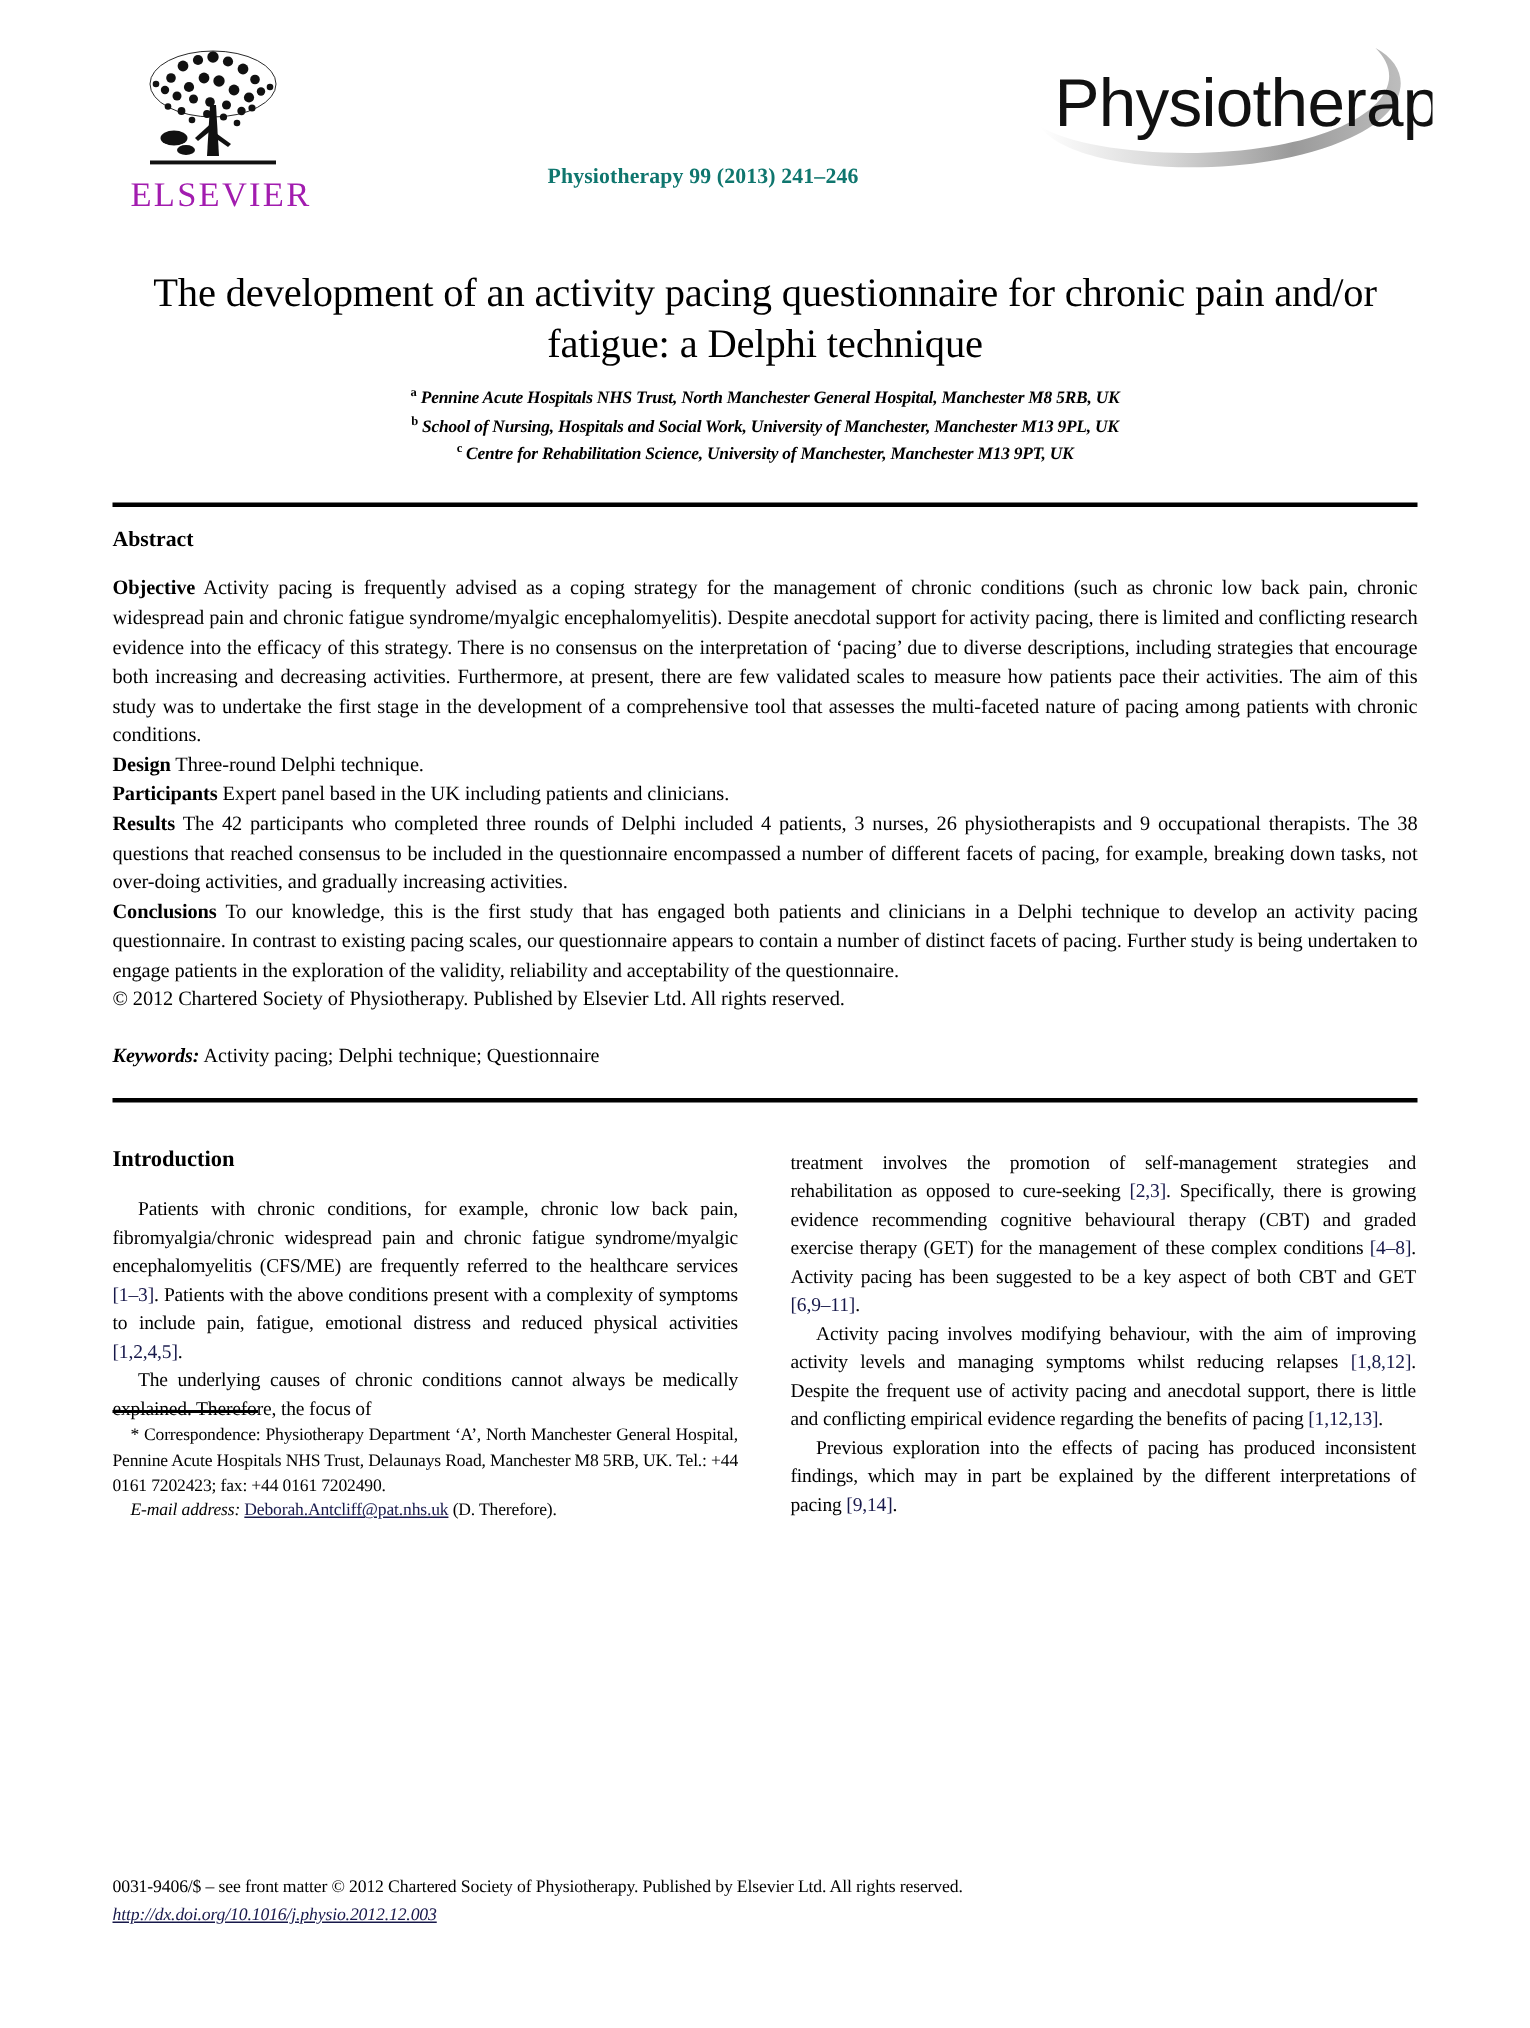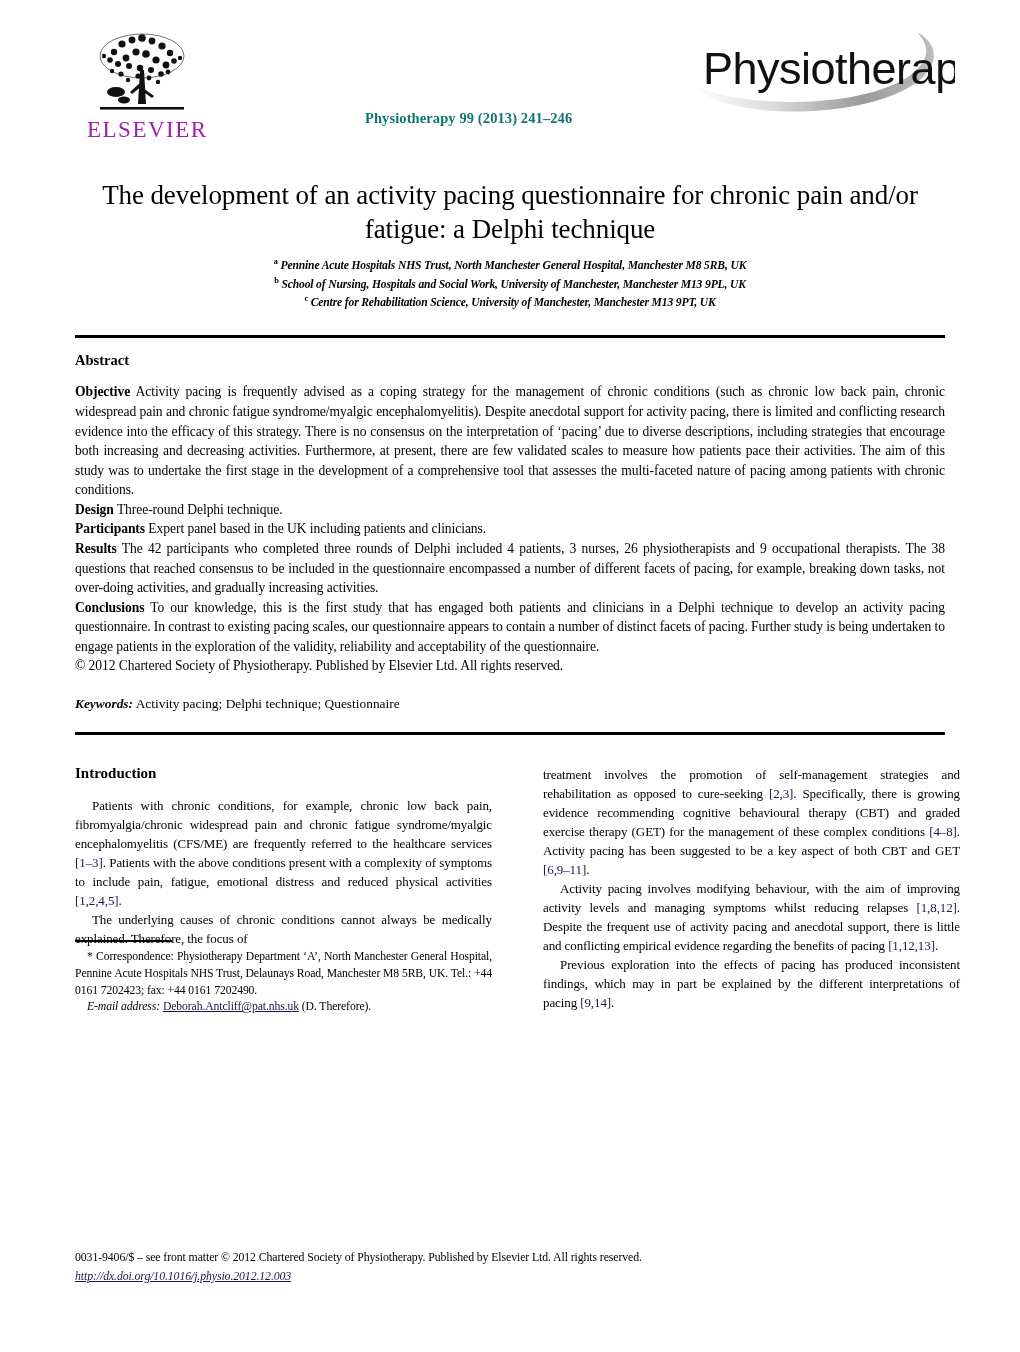--- a/index.html
+++ b/index.html
@@ -144,21 +144,21 @@
   }
   .keywords .kw-label {
     font-style: italic;
     font-weight: bold;
   }
 
   
   .columns {
     margin: 30px 31px 0 75px;
     display: flex;
-    gap: 51px;
+    gap: 35px;
     position: relative;
   }
   .col {
     width: 417px;
     position: relative;
   }
   .section-heading {
     font-family: "Liberation Serif", serif;
     font-weight: bold;
     font-size: 15px;

